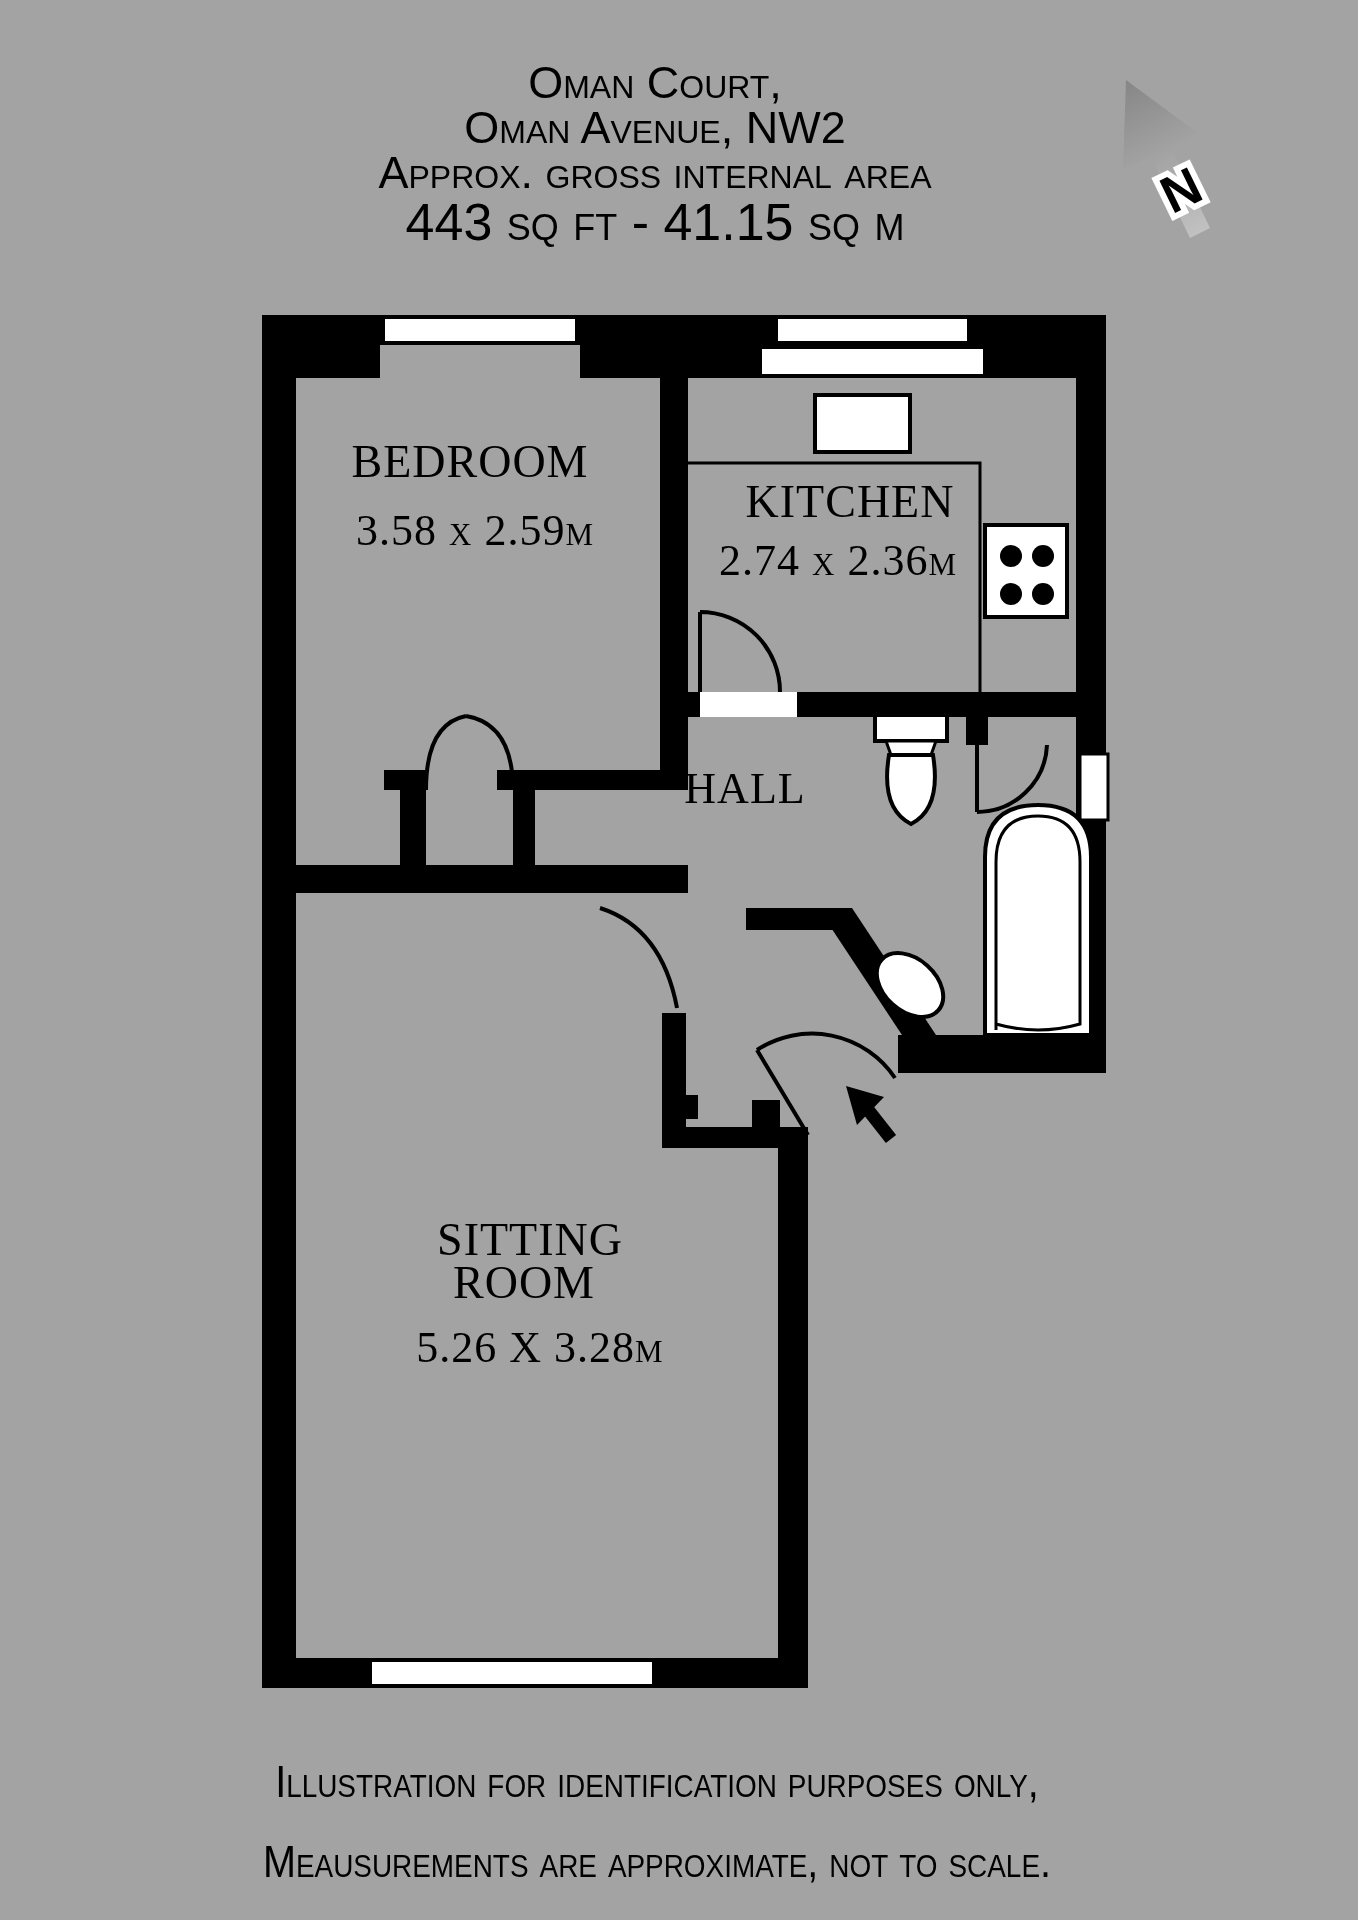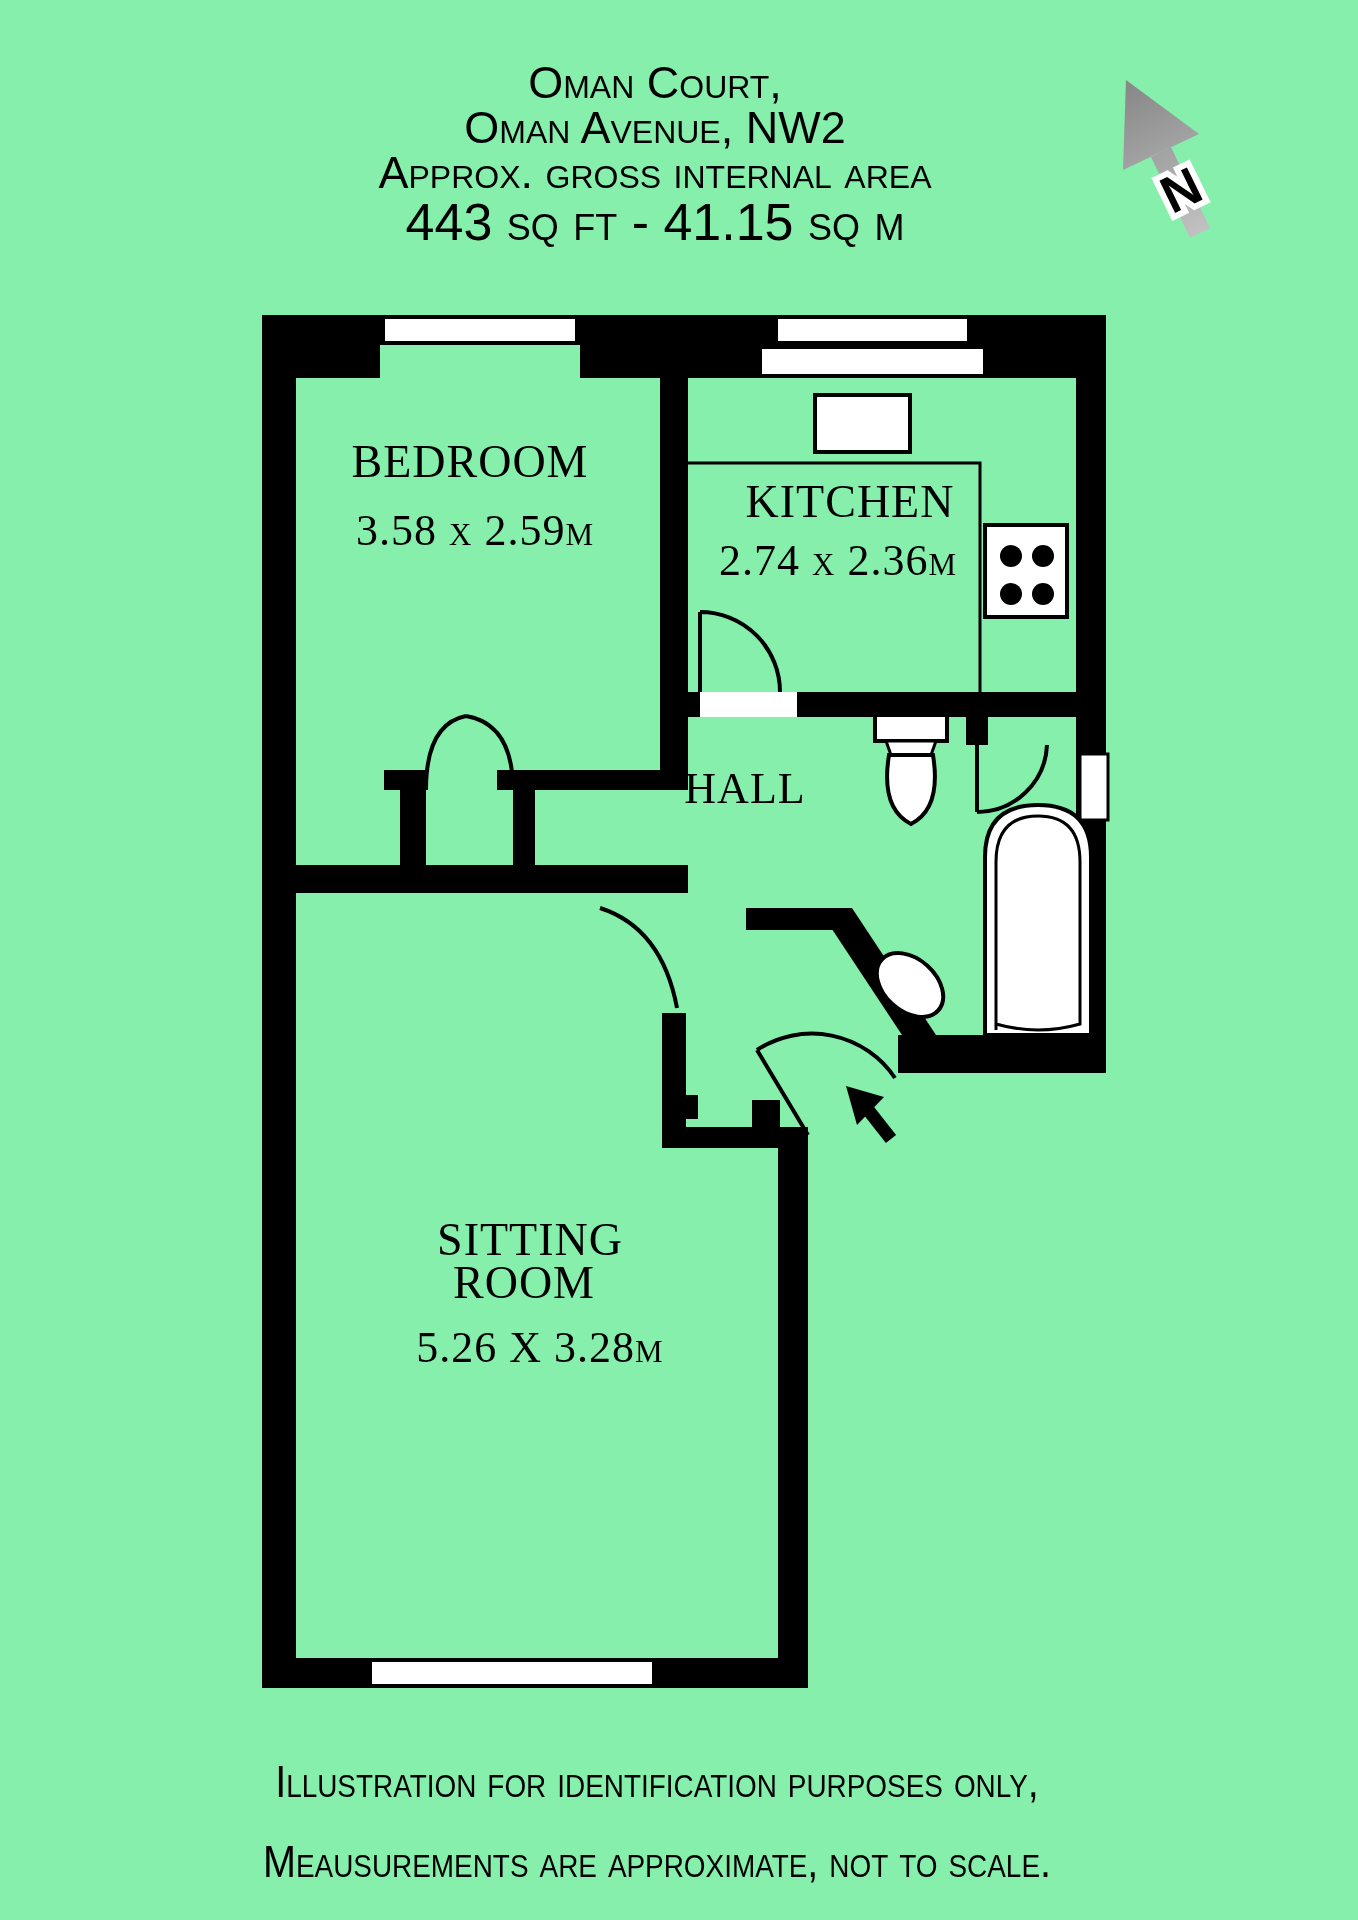--- a/index.html
+++ b/index.html
@@ -1,19 +1,19 @@
 <!DOCTYPE html>
 <html><head>
 <meta charset="utf-8">
 <style>
   html,body{margin:0;padding:0;background:#ffffff;}
   #page{
     position:relative;
     width:1358px;height:1920px;
-    background:#86efac;
+    background:#a3a3a3;
     overflow:hidden;
     font-family:"Liberation Sans",sans-serif;
   }
   .title-block{
     position:absolute;top:60px;left:-24px;width:100%;
     text-align:center;color:#000;
     font-variant:small-caps;
     font-size:45px;line-height:45px;
     letter-spacing:0px;
   }

